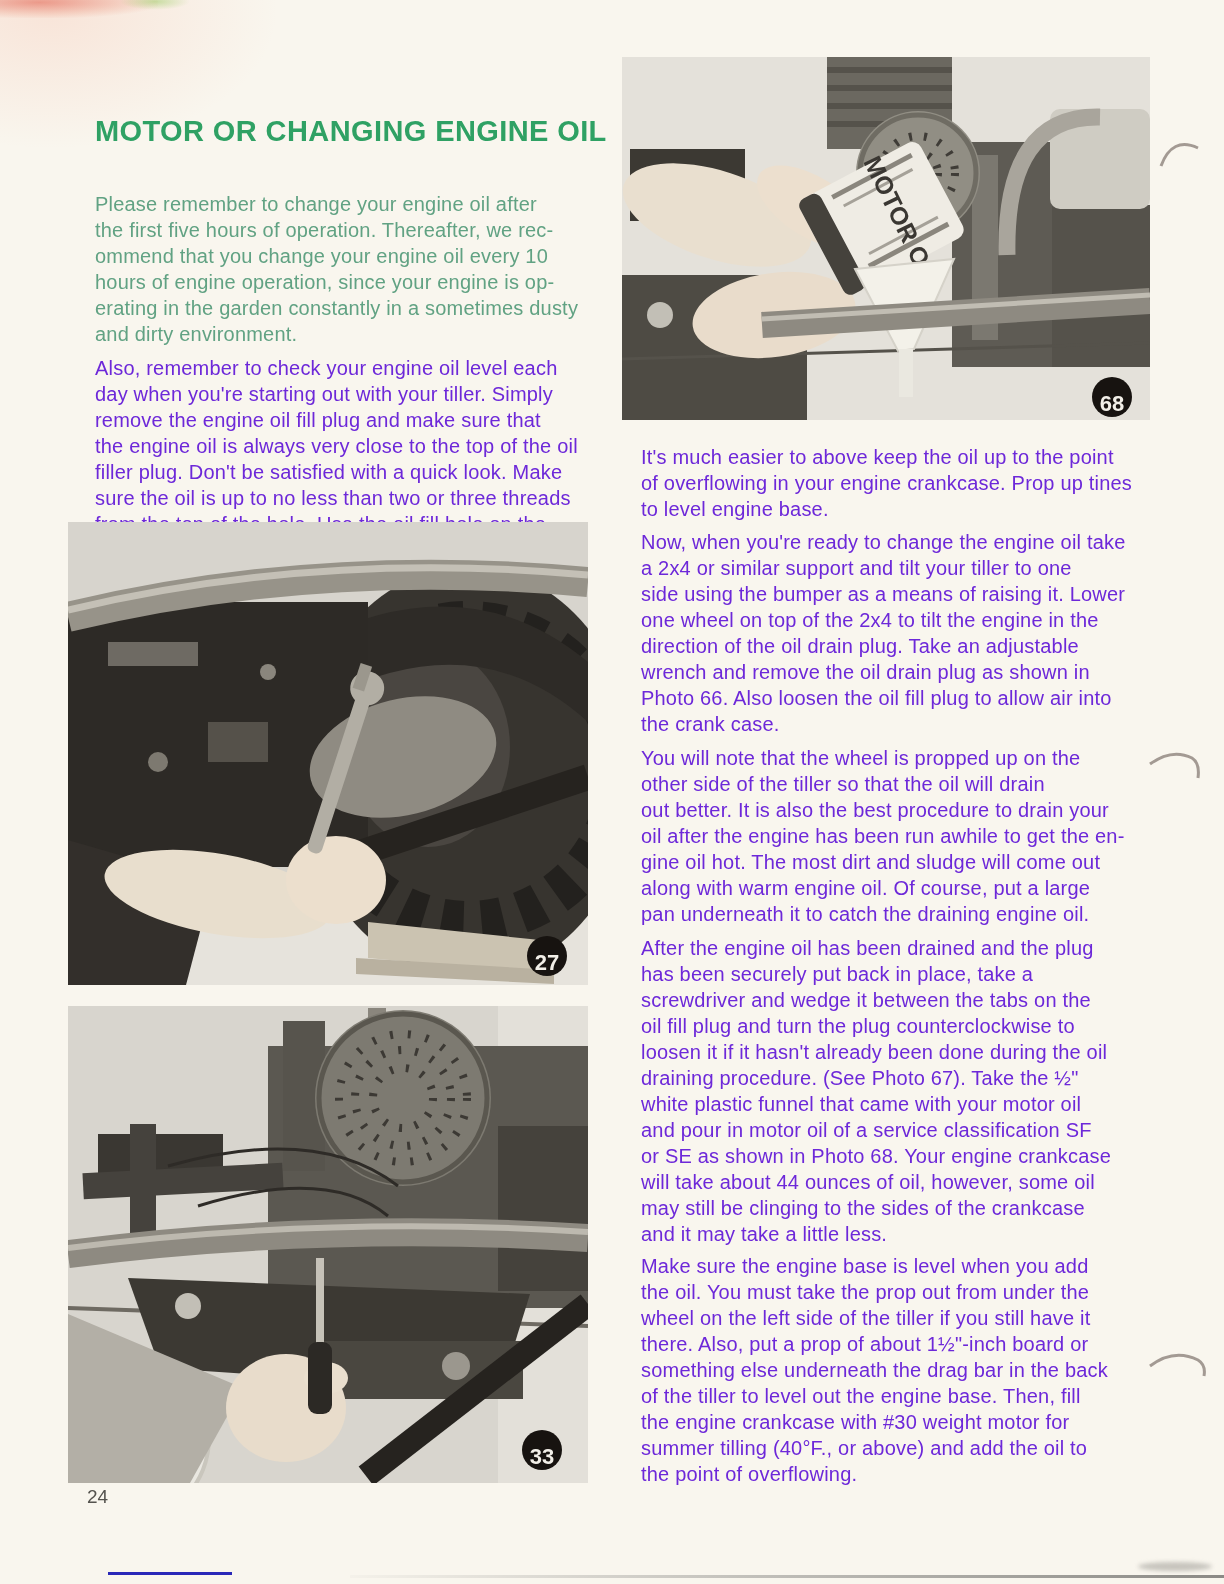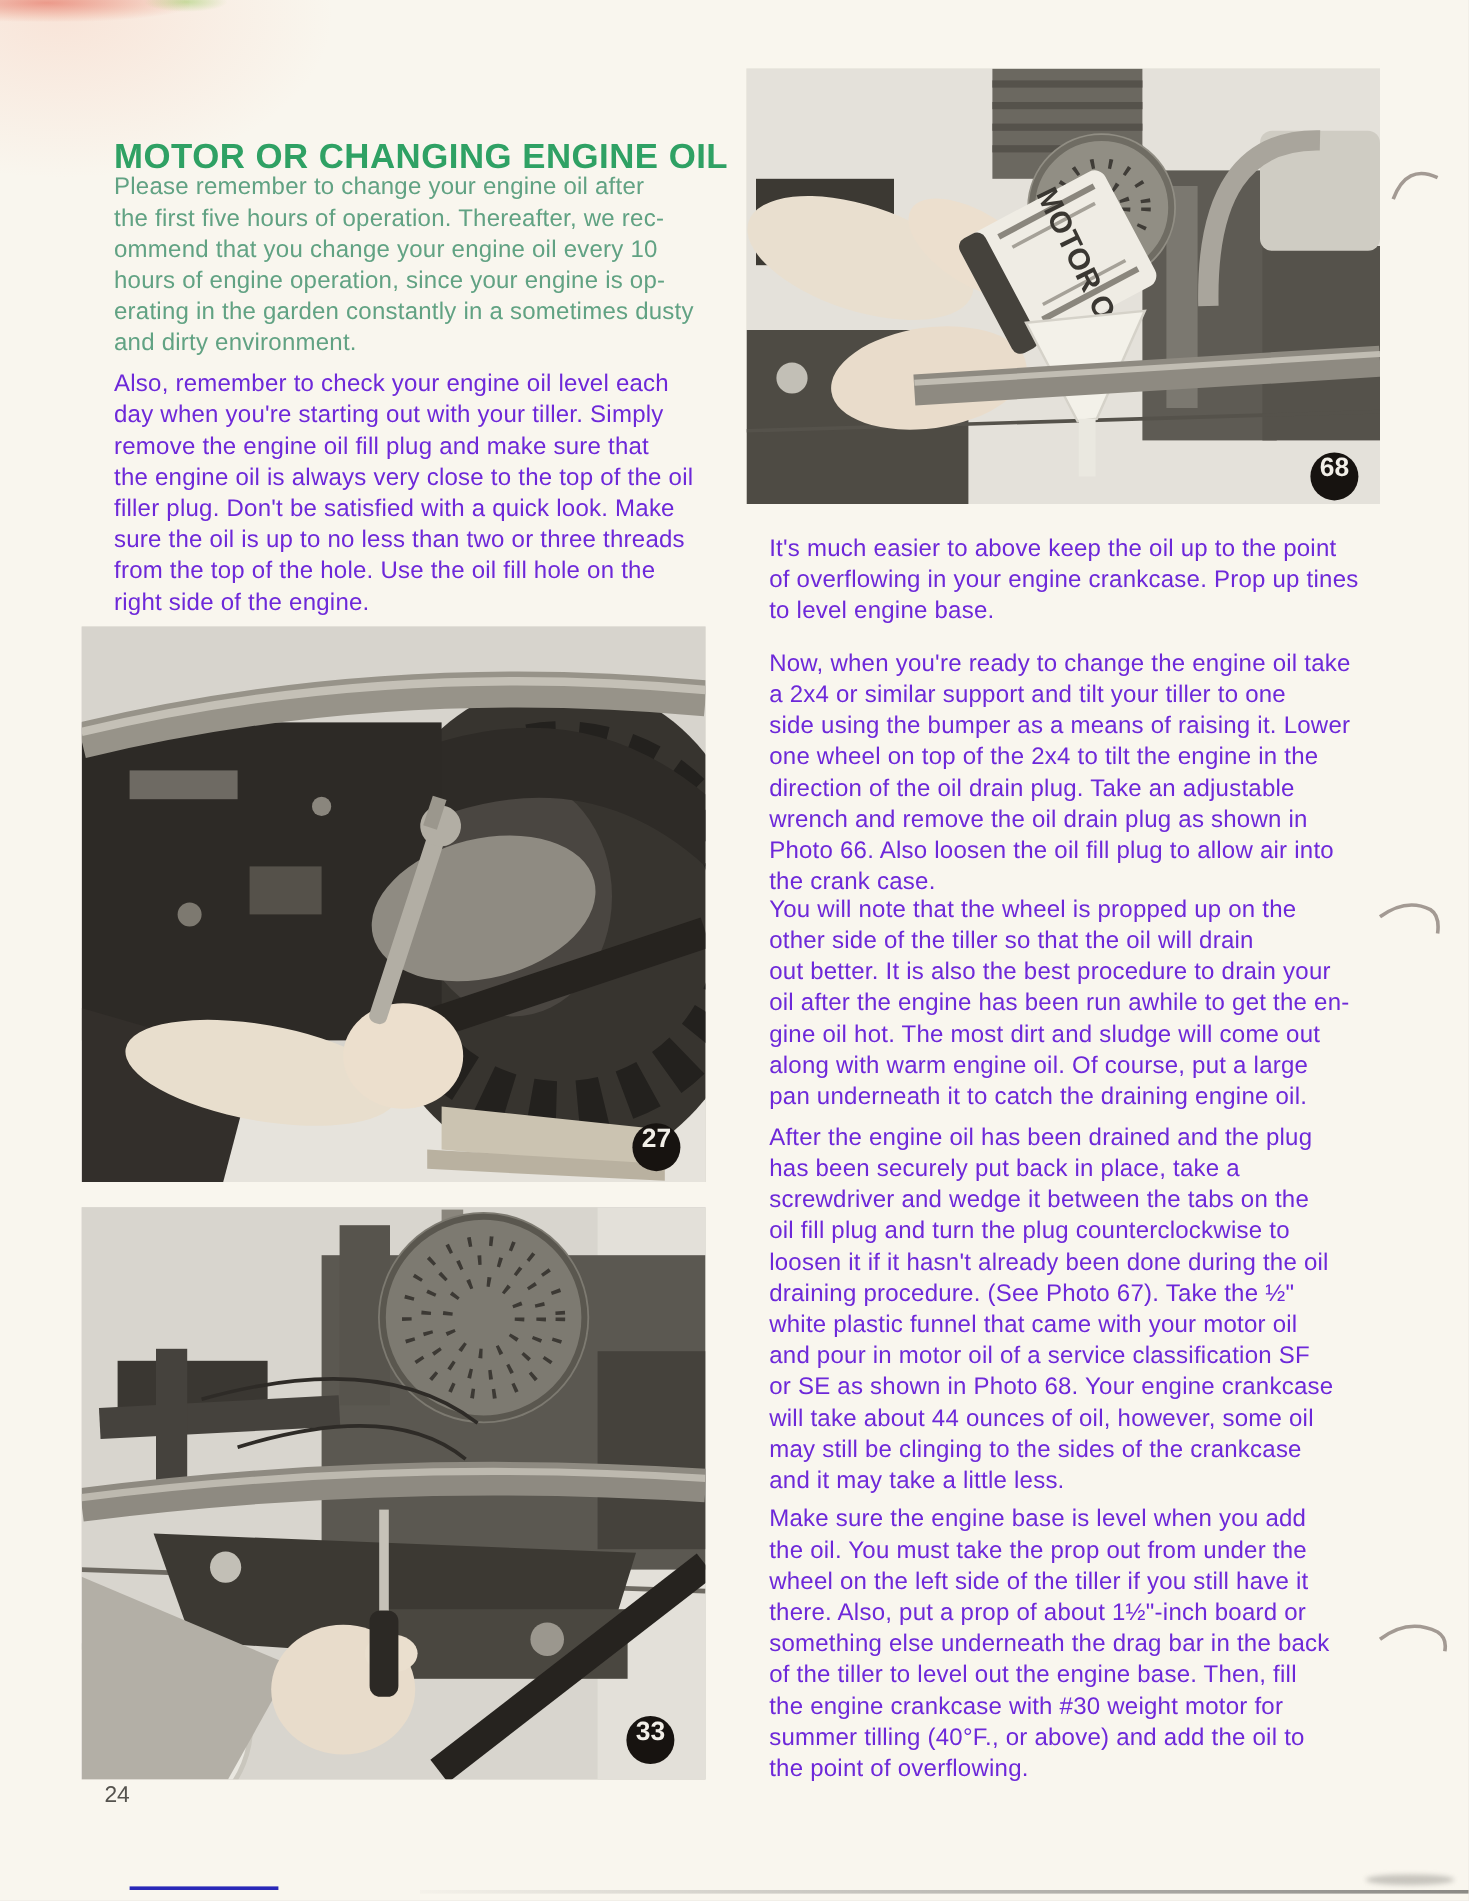--- a/index.html
+++ b/index.html
@@ -13,36 +13,36 @@
     position:absolute; left:95px; top:96px;
     font-size:29px; font-weight:bold; letter-spacing:0.4px;
     color:#2fa164; white-space:nowrap;
   }
   .para {
     position:absolute; white-space:pre-line;
     font-size:20px; line-height:26px; letter-spacing:0.2px;
     color:#6d28d9;
   }
   .para.green { color:#61a283; }
-  .left-col  { left:95px;  width:505px; }
+  .left-col  { left:95px;  width:505px;margin-top:48px; }
   .right-col { left:641px; width:525px; }
   .page-number {
     position:absolute; left:53px; top:1486px;
     font-size:19px; color:#55534e;margin-left:34px;
   }
   
   .photo {
     position:absolute; background:#d7d4cd; overflow:hidden;
   }
   .photo svg { display:block; }
   .badge {
     position:absolute; width:40px; height:40px; border-radius:50%;
     background:#171310; color:#f2efe8;
     font-size:22px; font-weight:bold;
-    display:flex; align-items:flex-start; justify-content:center;
+    display:flex; align-items:flex-end; justify-content:center;
   }
   
   .artifact { position:absolute; pointer-events:none; }
   .smudge-red {
     left:-12px; top:-8px; width:170px; height:26px;
     background:radial-gradient(ellipse at 30% 40%, rgba(220,60,40,0.45), rgba(230,110,80,0.18) 52%, rgba(0,0,0,0) 75%);
   }
   .glow-pink {
     left:0; top:0; width:280px; height:150px;
     background:radial-gradient(ellipse at 18% 8%, rgba(245,165,140,0.22), rgba(0,0,0,0) 70%);
@@ -260,21 +260,21 @@
     </svg>
   </div>
   <div class="badge" style="left:1092px; top:377px;">
     <span>68</span>
   </div>
 
   <div class="para right-col" style="top:444px">It's much easier to above keep the oil up to the point
 of overflowing in your engine crankcase. Prop up tines
 to level engine base.</div>
 
-  <div class="para right-col" style="top:540px">Now, when you're ready to change the engine oil take
+  <div class="para right-col" style="top:529px">Now, when you're ready to change the engine oil take
 a 2x4 or similar support and tilt your tiller to one
 side using the bumper as a means of raising it. Lower
 one wheel on top of the 2x4 to tilt the engine in the
 direction of the oil drain plug. Take an adjustable
 wrench and remove the oil drain plug as shown in
 Photo 66. Also loosen the oil fill plug to allow air into
 the crank case.</div>
 
   <div class="para right-col" style="top:745px">You will note that the wheel is propped up on the
 other side of the tiller so that the oil will drain

